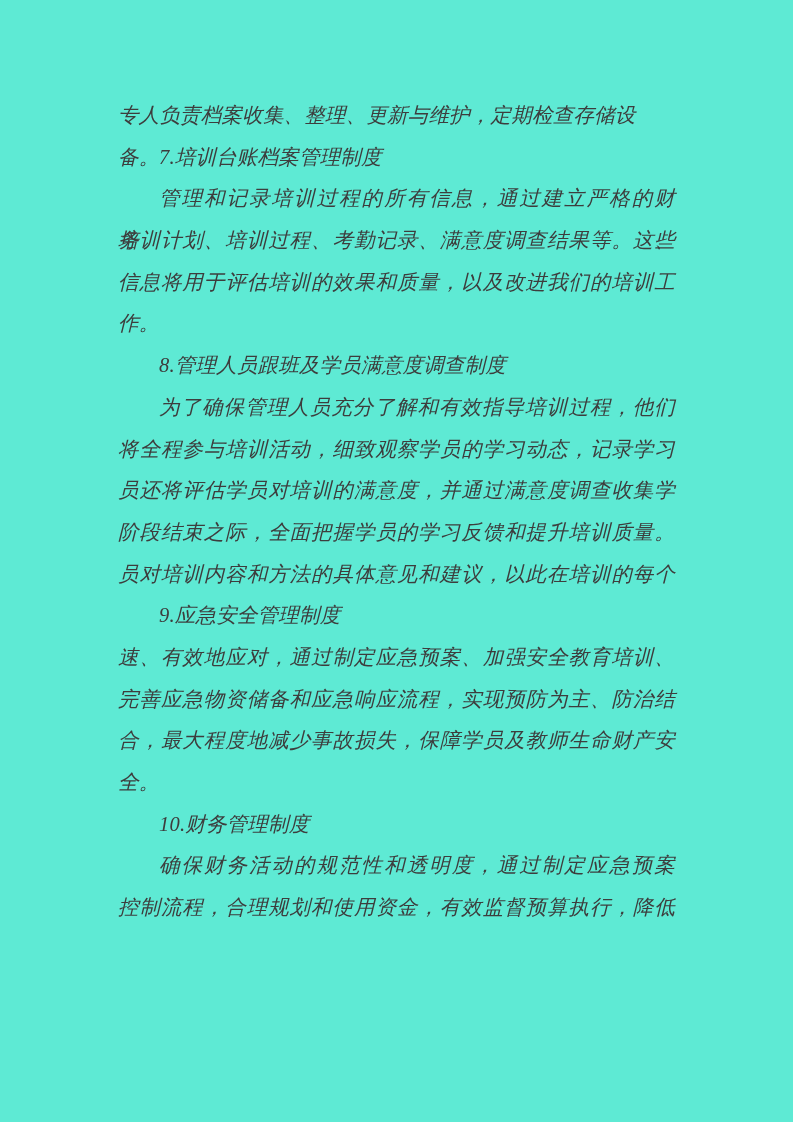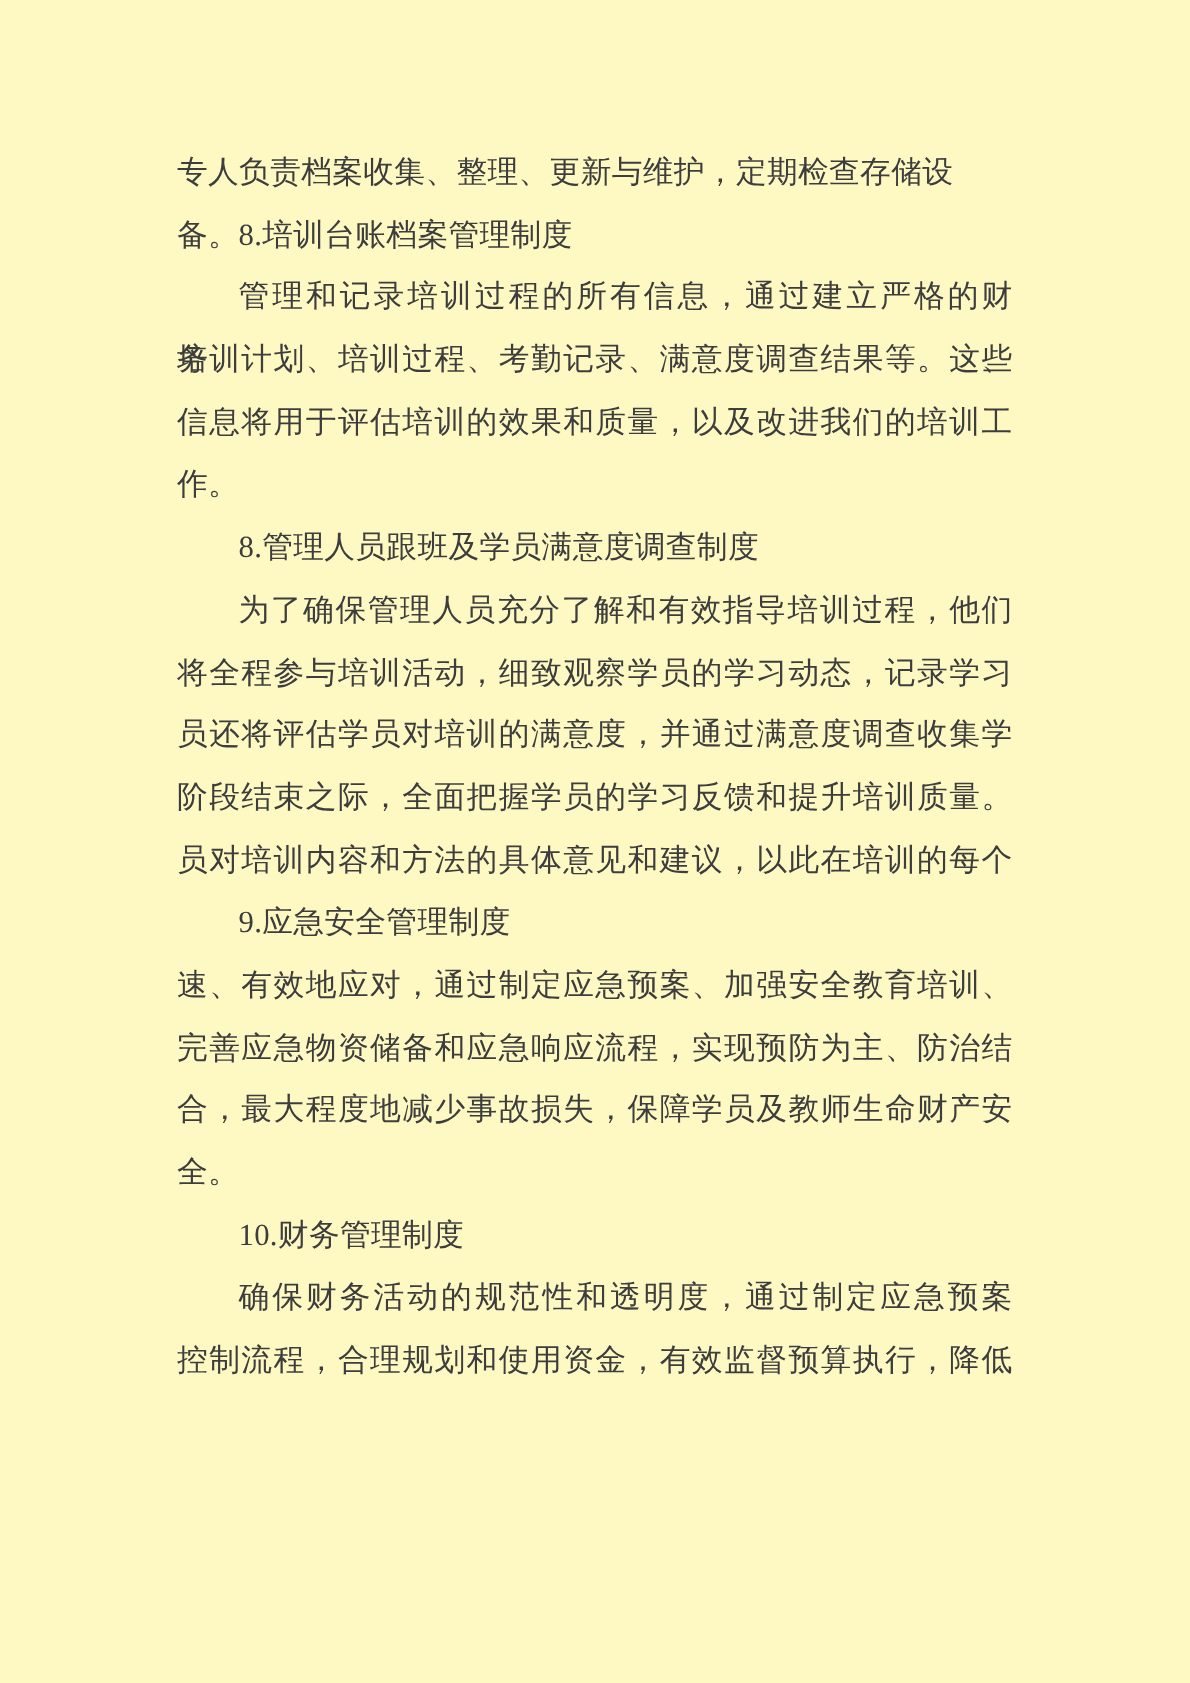--- a/index.html
+++ b/index.html
@@ -38,24 +38,24 @@
     text-indent: 41px;
   }
   .line.justify {
     text-align: justify;
     text-align-last: justify;
   }
 </style>
 </head>
 <body style="background: rgb(255, 255, 255);">
 
-<div class="page" style="background: #fef9c3;">
+<div class="page" style="background: #5eead4; font-style: italic;">
   <div class="text-block" style="color: rgb(61, 61, 61);">
       <div class="line">专人负责档案收集、整理、更新与维护，定期检查存储设备。</div>
-      <div class="line indent">8.培训台账档案管理制度</div>
+      <div class="line indent">7.培训台账档案管理制度</div>
       <div class="line indent justify">管理和记录培训过程的所有信息，通过建立严格的财务、</div>
       <div class="line justify">培训计划、培训过程、考勤记录、满意度调查结果等。这些</div>
       <div class="line justify">信息将用于评估培训的效果和质量，以及改进我们的培训工</div>
       <div class="line">作。</div>
       <div class="line indent">8.管理人员跟班及学员满意度调查制度</div>
       <div class="line indent justify">为了确保管理人员充分了解和有效指导培训过程，他们</div>
       <div class="line justify">将全程参与培训活动，细致观察学员的学习动态，记录学习</div>
       <div class="line justify">员还将评估学员对培训的满意度，并通过满意度调查收集学</div>
       <div class="line justify">阶段结束之际，全面把握学员的学习反馈和提升培训质量。</div>
       <div class="line justify">员对培训内容和方法的具体意见和建议，以此在培训的每个</div>

